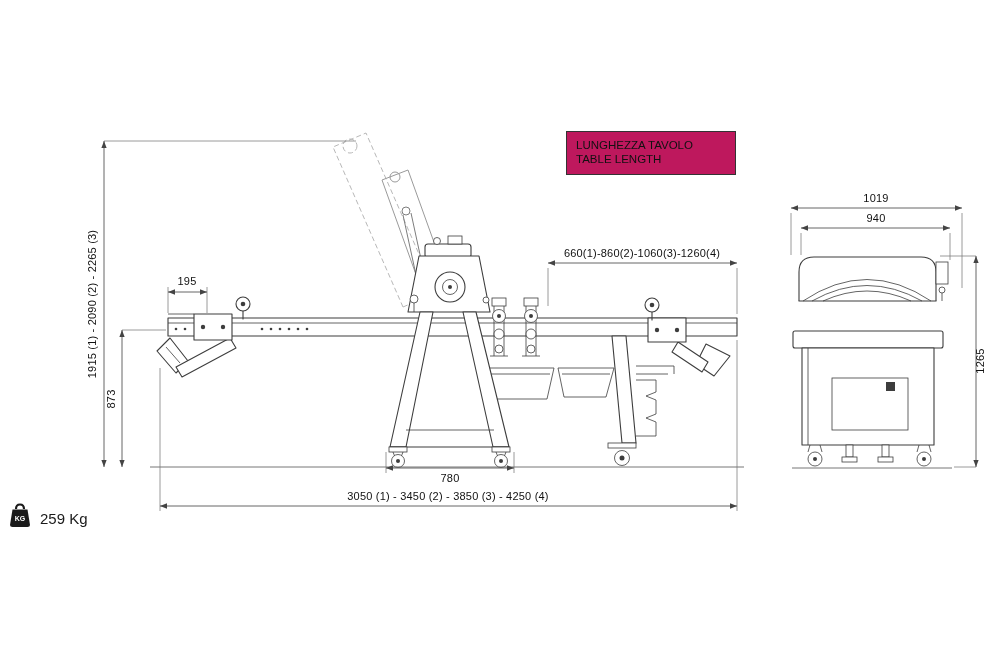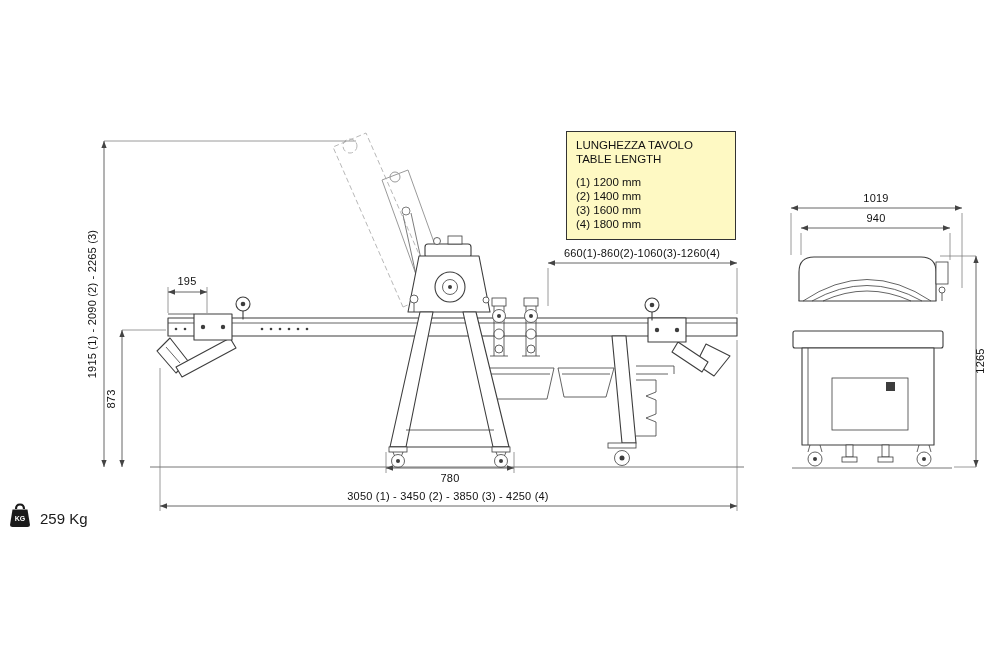--- a/index.html
+++ b/index.html
@@ -18,21 +18,21 @@
   .g2  {stroke:#9a9a9a;stroke-width:1;fill:none;}
   .lk  {stroke:#7d7d7d;stroke-width:1;fill:none;}
   
   .dim {stroke:#555;stroke-width:0.9;fill:none;}
   .ext {stroke:#7a7a7a;stroke-width:0.75;fill:none;}
   .floor{stroke:#666;stroke-width:0.9;fill:none;}
   .dimtext{font-size:11px;fill:#111;letter-spacing:0.2px;}
   
   .title-box{
     position:absolute;left:566px;top:131px;width:150px;
-    border:1px solid #333;background:#fef9c3;padding:6px 9px 8px 9px;
+    border:1px solid #333;background:#be185d;padding:6px 9px 8px 9px;
     font-size:11.5px;line-height:14px;
   }
   .title-box .opts{margin-top:9px;}
   
   .weight{position:absolute;left:8px;top:502px;display:flex;align-items:flex-end;gap:8px;justify-content:center;}
   .weight .val{font-size:15px;color:#1a1a1a;padding-bottom:2px;}
 </style>
 </head>
 <body>
 
@@ -269,26 +269,20 @@
         <line class="ext" x1="954" y1="467" x2="976" y2="467"></line>
         <line class="dim" x1="976" y1="256" x2="976" y2="467" marker-start="url(#arr)" marker-end="url(#arr)"></line>
         <text class="dimtext" x="984" y="361" text-anchor="middle" transform="rotate(-90 984 361)">1265</text>
       </g>
     </g>
   </svg>
 
   <div class="title-box">
     <div>LUNGHEZZA TAVOLO</div>
     <div>TABLE LENGTH</div>
-    <div class="opts">
-      <div>(1) 1200 mm</div>
-      <div>(2) 1400 mm</div>
-      <div>(3) 1600 mm</div>
-      <div>(4) 1800 mm</div>
-    </div>
   </div>
 
   <div class="weight">
     <svg width="24" height="27" viewBox="0 0 24 27">
       <path d="M8,7 Q8,2.5 12,2.5 Q16,2.5 16,7" fill="none" stroke="#1a1a1a" stroke-width="2.2"></path>
       <path d="M4.5,7.5 L19.5,7.5 L22,23 Q22,25 19.5,25 L4.5,25 Q2,25 2,23 Z" fill="#1a1a1a" stroke="none"></path>
       <text x="12" y="18.5" text-anchor="middle" font-size="7" font-weight="bold" fill="#ffffff" font-family="Liberation Sans, sans-serif">KG</text>
     </svg>
     <span class="val">259 Kg</span>
   </div>

